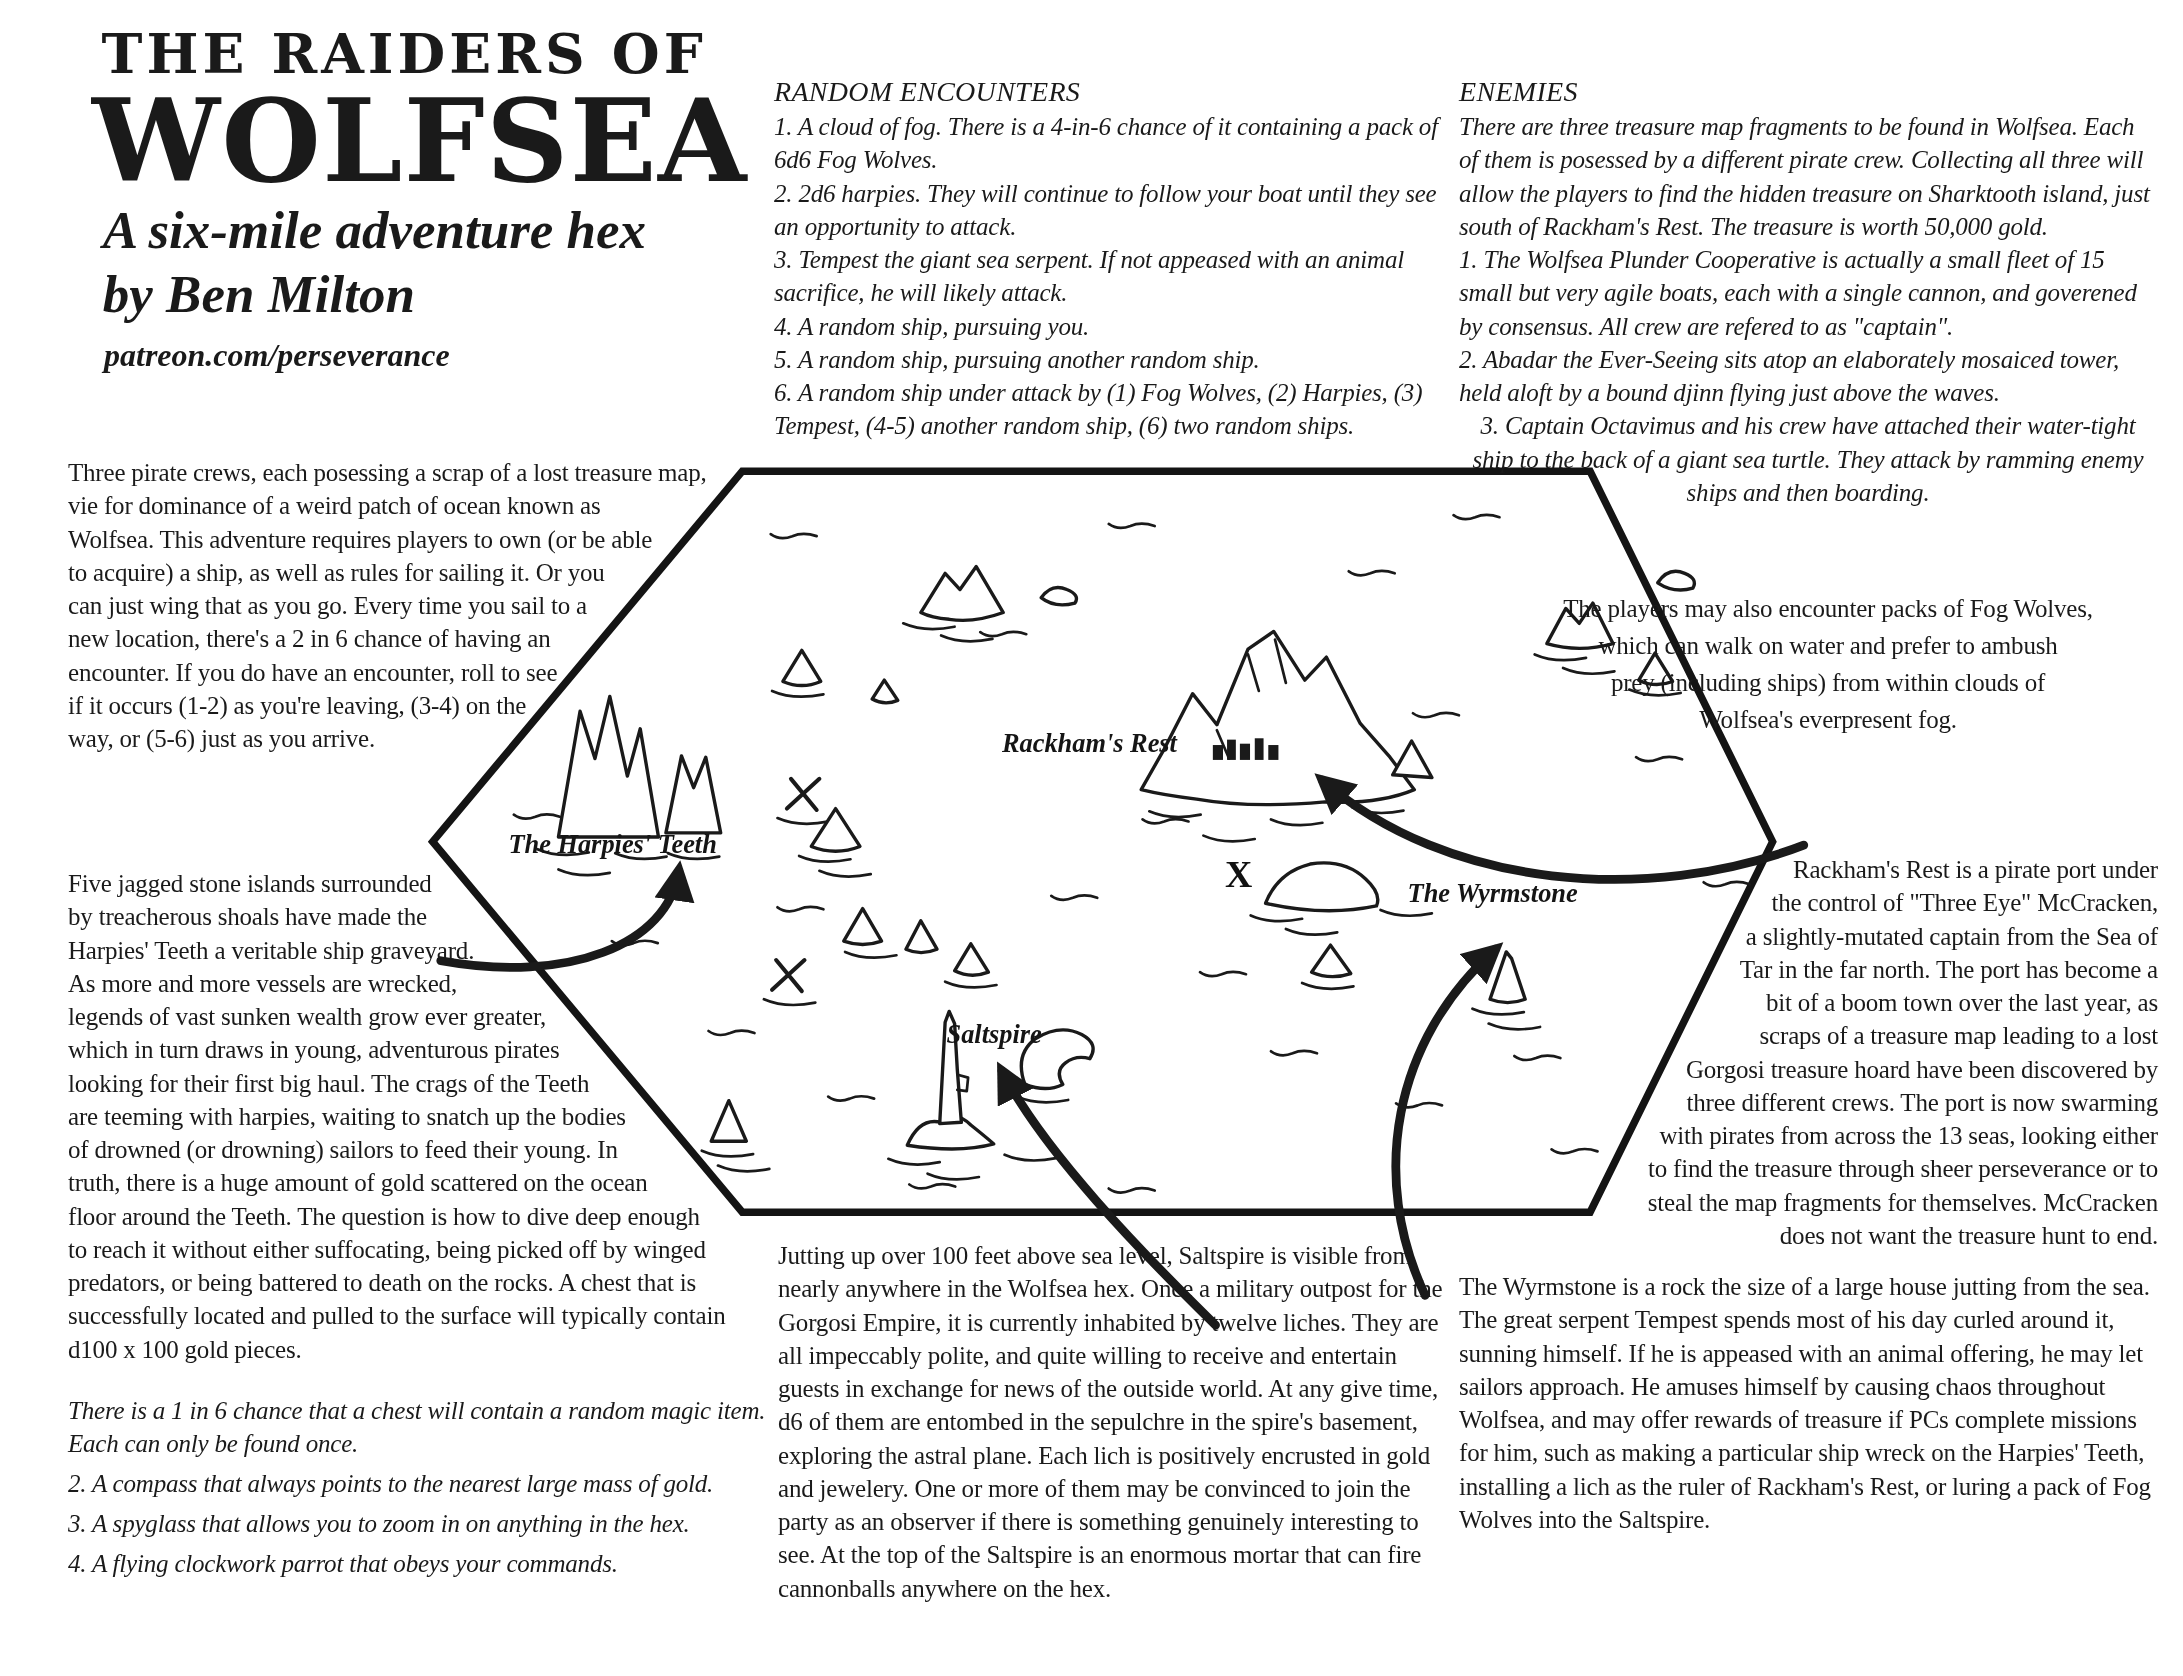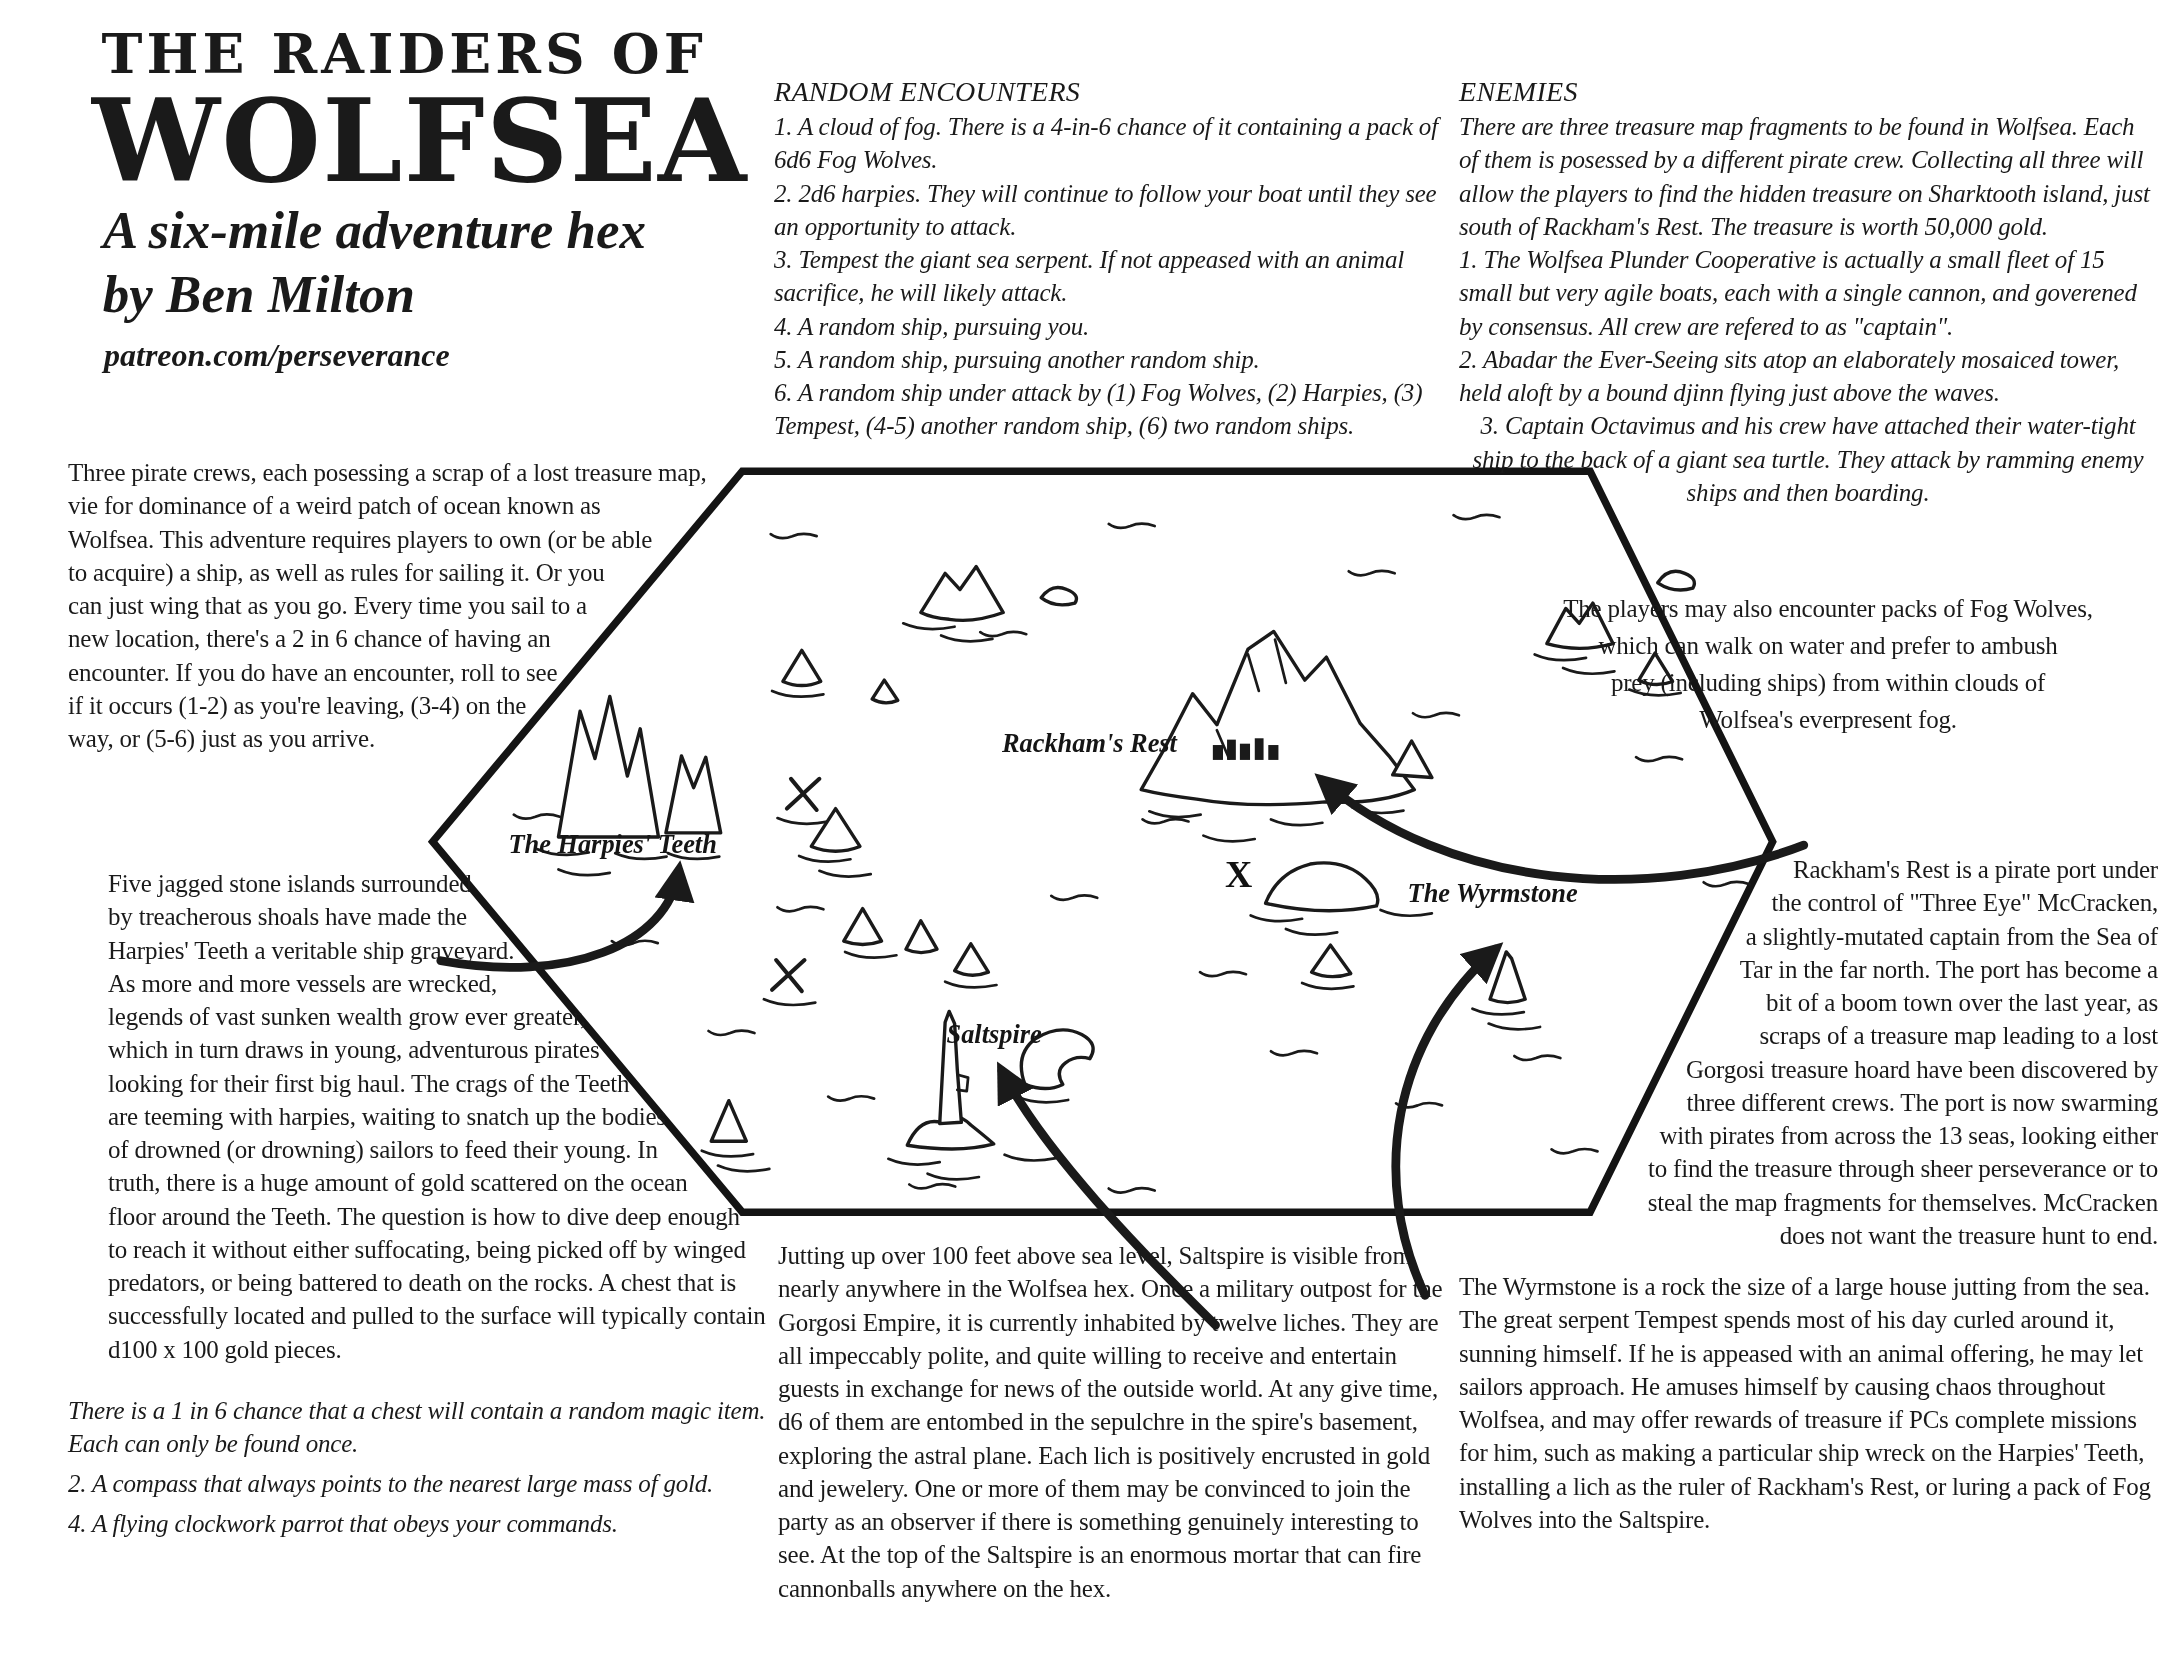--- a/index.html
+++ b/index.html
@@ -24,21 +24,21 @@
   .intro-block{left:68px;top:456px;width:676px;height:318px;}
   .cut-intro{float:right;width:311px;height:311px;
              shape-outside:polygon(97% 0, 100% 0, 100% 100%, 21% 100%);}
 
   .enc-block{left:774px;top:73px;width:676px;}
   .ene-block{left:1459px;top:73px;width:698px;}
   .ene-center{text-align:center;}
 
   .fog-block{left:1504px;top:590px;width:648px;text-align:center;line-height:1.48;}
 
-  .harpies-block{left:68px;top:867px;width:676px;margin-left:40px;}
+  .harpies-block{left:68px;top:867px;width:676px;}
   .cut-harpies{float:right;width:291px;height:341px;shape-margin:9.5px;
                shape-outside:polygon(0 0, 100% 0, 100% 100%);}
 
   .chest-block{left:68px;top:1394px;width:709px;}
   .chest-block p{margin-bottom:6.8px;}
 
   .salt-block{left:778px;top:1239px;width:676px;}
 
   .rack-block{left:1474px;top:853px;width:684px;height:406px;text-align:right;}
   .cut-rack{float:left;width:298px;height:355px;shape-margin:9.5px;
@@ -233,20 +233,21 @@
   </div>
 
   <div class="tblock harpies-block">
     <div class="cut-harpies"></div>
     <span>Five jagged stone islands surrounded by treacherous shoals have made the Harpies' Teeth a veritable ship graveyard. As more and more vessels are wrecked, legends of vast sunken wealth grow ever greater, which in turn draws in young, adventurous pirates looking for their first big haul. The crags of the Teeth are teeming with harpies, waiting to snatch up the bodies of drowned (or drowning) sailors to feed their young. In truth, there is a huge amount of gold scattered on the ocean floor around the Teeth. The question is how to dive deep enough to reach it without either suffocating, being picked off by winged predators, or being battered to death on the rocks. A chest that is successfully located and pulled to the surface will typically contain d100 x 100 gold pieces.</span>
   </div>
 
   <div class="tblock chest-block">
     <p>There is a 1 in 6 chance that a chest will contain a random magic item. Each can only be found once.</p>
     <p>2. A compass that always points to the nearest large mass of gold.</p>
+    <p>3. A spyglass that allows you to zoom in on anything in the hex.</p>
     <p>4. A flying clockwork parrot that obeys your commands.</p>
   </div>
 
   <div class="tblock salt-block">
     <span>Jutting up over 100 feet above sea level, Saltspire is visible from nearly anywhere in the Wolfsea hex. Once a military outpost for the Gorgosi Empire, it is currently inhabited by twelve liches. They are all impeccably polite, and quite willing to receive and entertain guests in exchange for news of the outside world. At any give time, d6 of them are entombed in the sepulchre in the spire's basement, exploring the astral plane. Each lich is positively encrusted in gold and jewelery. One or more of them may be convinced to join the party as an observer if there is something genuinely interesting to see. At the top of the Saltspire is an enormous mortar that can fire cannonballs anywhere on the hex.</span>
   </div>
 
   <div class="tblock rack-block">
     <div class="cut-rack"></div>
     <span>Rackham's Rest is a pirate port under the control of "Three Eye" McCracken, a slightly-mutated captain from the Sea of Tar in the far north. The port has become a bit of a boom town over the last year, as scraps of a treasure map leading to a lost Gorgosi treasure hoard have been discovered by three different crews. The port is now swarming with pirates from across the 13 seas, looking either to find the treasure through sheer perseverance or to steal the map fragments for themselves. McCracken does not want the treasure hunt to end.</span>

